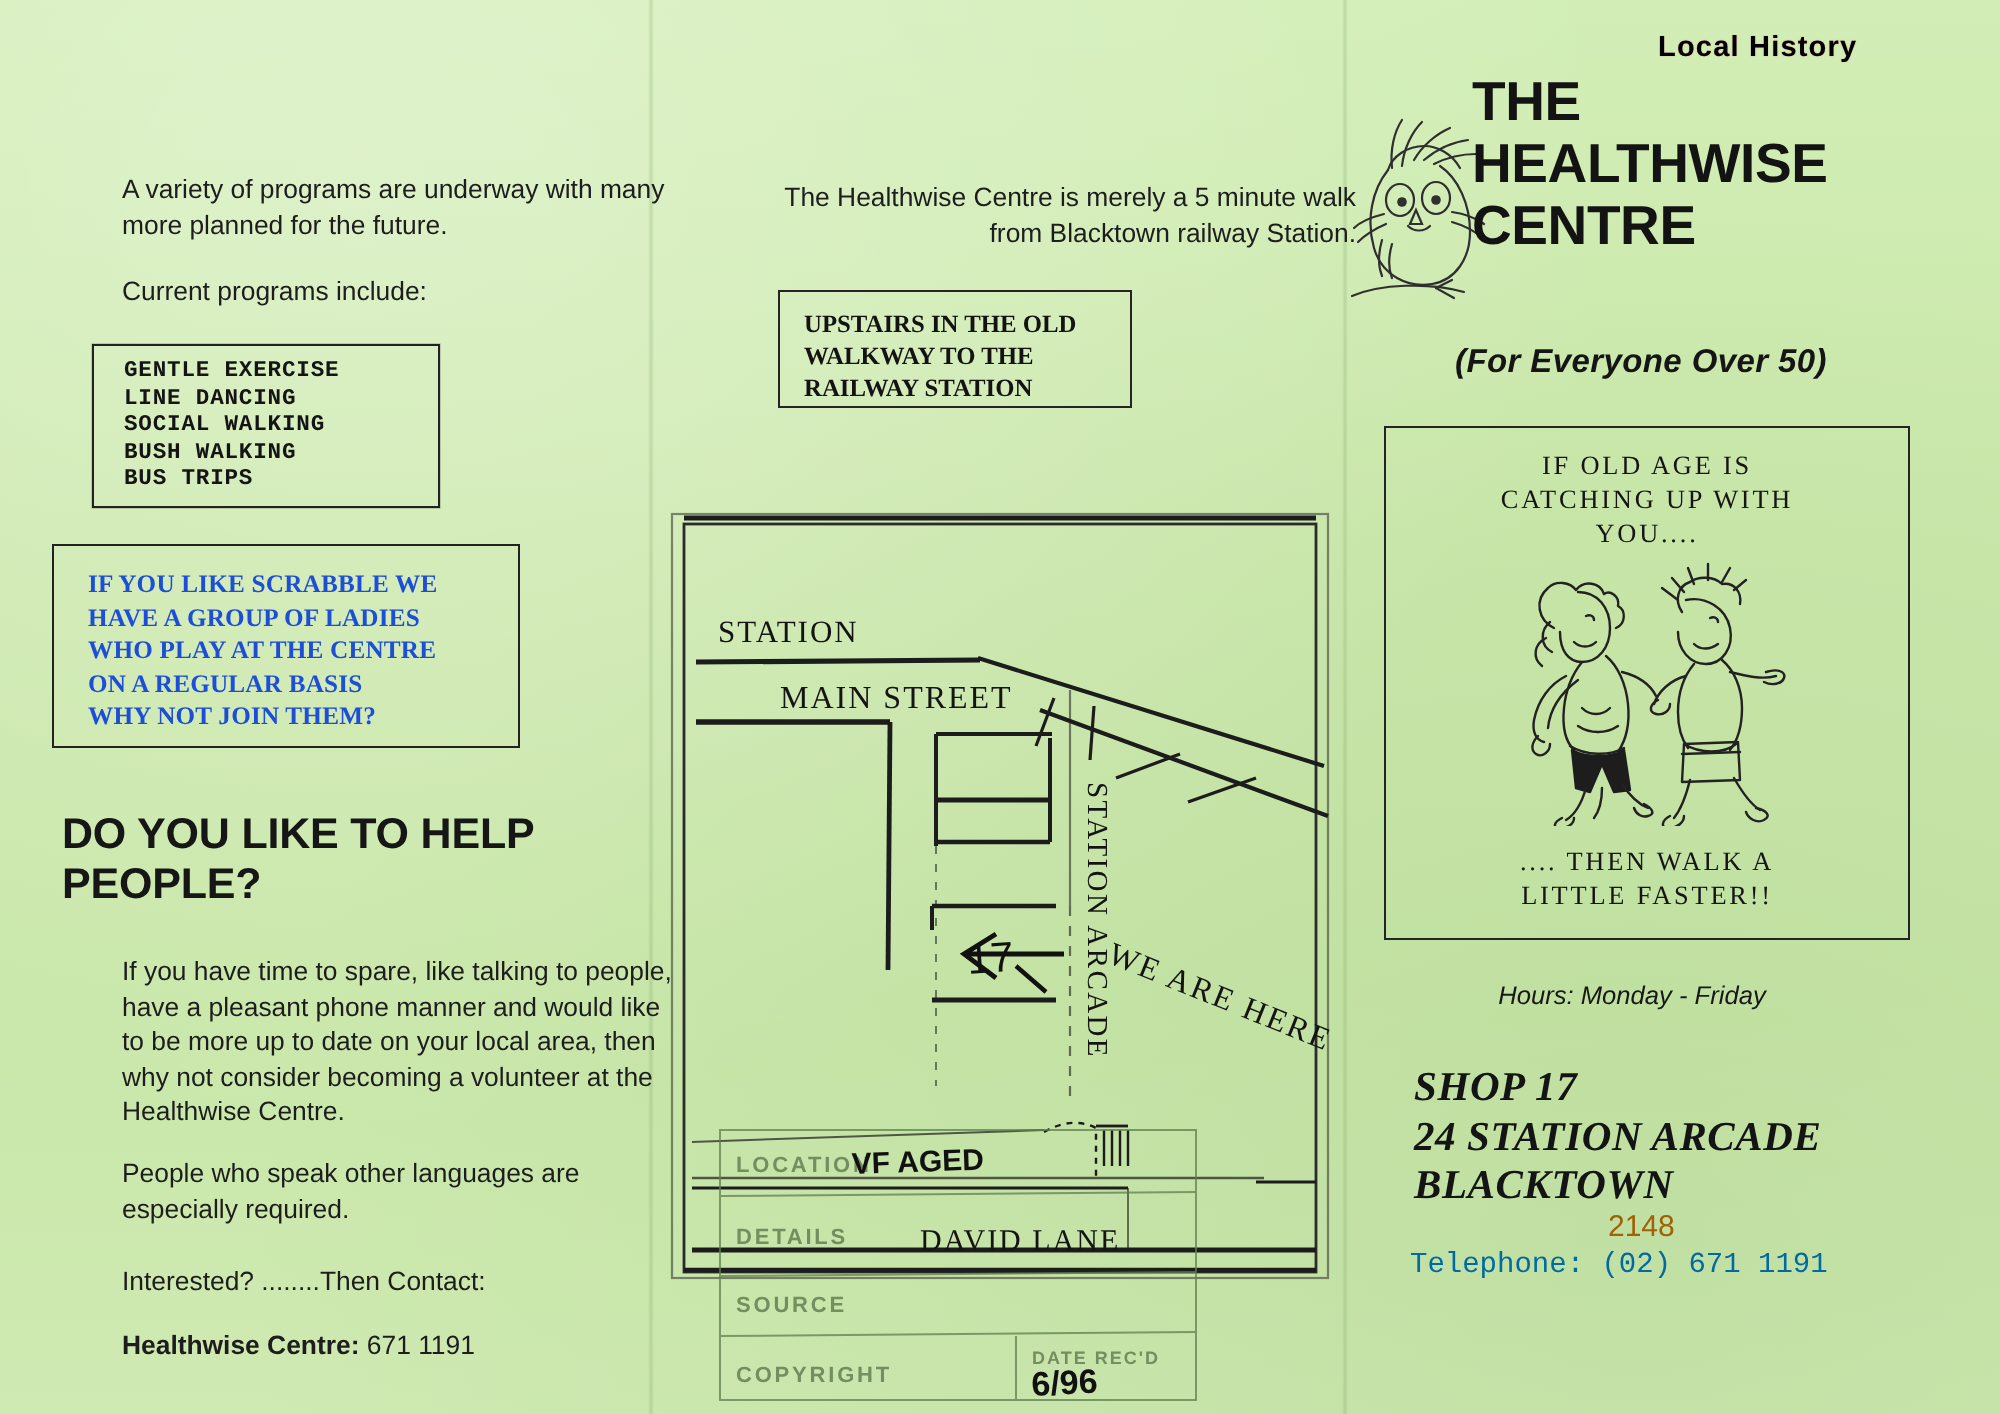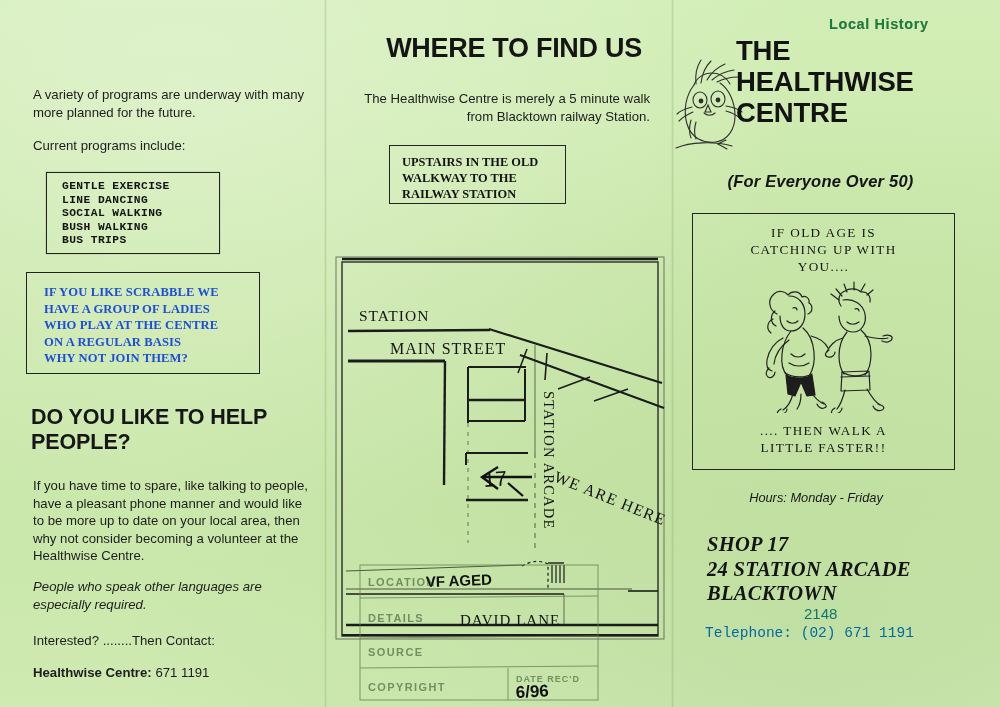--- a/index.html
+++ b/index.html
@@ -31,21 +31,21 @@
 
   
   .panel{position:absolute;top:0;bottom:0;}
   .panel.left{left:0;width:324px;}
   .panel.mid{left:324px;width:347px;}
   .panel.right{left:671px;width:329px;}
 
   
   .body-txt{
     font-family:"Liberation Sans", sans-serif;
-    font-size:13.2px;line-height:17.5px;color:#1d1d1d;
+    font-size:13.2px;line-height:17.5px;color:#1d1d1d;margin-left:28px;
   }
   .bold{font-weight:bold;}
 
   
   #lead-para{position:absolute;left:33px;top:86px;width:280px;}
   #current-line{position:absolute;left:33px;top:137px;width:270px;}
 
   #programs-box{
     position:absolute;left:46px;top:172px;width:172px;height:80px;
     border:1.4px solid #222;
@@ -70,21 +70,21 @@
     font-weight:bold;font-size:12.6px;line-height:16.6px;letter-spacing:.1px;
     color:#1d4ed8;white-space:nowrap;
   }
 
   #help-heading{
     position:absolute;left:31px;top:405px;width:265px;
     font-family:"Liberation Sans",sans-serif;
     font-weight:bold;font-size:21.5px;line-height:25px;letter-spacing:-.1px;color:#161616;
   }
   #help-para{position:absolute;left:33px;top:477px;width:278px;}
-  #lang-para{position:absolute;left:33px;top:578px;width:272px;font-style:italic;}
+  #lang-para{position:absolute;left:33px;top:578px;width:272px;}
   #interested{position:absolute;left:33px;top:632px;width:272px;}
   #contact-line{position:absolute;left:33px;top:664px;width:272px;}
   #contact-line .bold{font-weight:bold;}
 
   
   #where-heading{
     position:absolute;left:40px;top:33px;width:300px;
     font-family:"Liberation Sans",sans-serif;
     font-weight:bold;font-size:27px;line-height:30px;letter-spacing:-.3px;color:#151515;
     text-align:center;
@@ -107,21 +107,21 @@
 
   
   #form-wrap{position:absolute;left:30px;top:560px;width:250px;height:145px;font-weight:bold;}
   #form-svg{position:absolute;left:0;top:0;}
 
   
   #stamp{
     position:absolute;left:158px;top:16px;
     font-family:"Liberation Sans",sans-serif;
     font-weight:bold;font-size:14.5px;letter-spacing:.6px;
-    color:#15803d;
+    color:#000000;
     text-shadow:0 0 .6px rgba(239,75,98,.6);
   }
   #owl{position:absolute;left:3px;top:52px;width:72px;height:105px;}
 
   #org-title{
     position:absolute;left:65px;top:35px;width:255px;
     font-family:"Liberation Sans",sans-serif;
     font-weight:bold;font-size:27.5px;line-height:31px;letter-spacing:-.2px;color:#131313;
   }
   #org-sub{
@@ -150,21 +150,21 @@
     font-size:12.8px;line-height:16.5px;color:#181818;
   }
   #addr{
     position:absolute;left:36px;top:532px;width:260px;
     font-family:"Liberation Serif","DejaVu Serif",serif;
     font-style:italic;font-weight:bold;font-size:20.5px;line-height:24.5px;
     letter-spacing:.3px;color:#141414;
   }
   #postcode{
     position:absolute;left:133px;top:605px;
-    font-family:"Liberation Sans",sans-serif;font-size:15px;font-weight:normal;color:#0f766e;
+    font-family:"Liberation Sans",sans-serif;font-size:15px;font-weight:normal;color:#a16207;
   }
   #phone{
     position:absolute;left:34px;top:625px;width:260px;
     font-family:Liberation Mono, monospace;font-size:14.5px;color:#0369a1;
   }
   .nowrap{white-space:nowrap;}
 </style>
 </head>
 <body>
 
@@ -210,21 +210,20 @@
     <div id="interested" class="body-txt">Interested? ........Then Contact:</div>
 
     <div id="contact-line" class="body-txt">
       <span class="bold">Healthwise Centre:</span>
       <span>671 1191</span>
     </div>
   </div>
 
   <div class="panel mid">
 
-    <div id="where-heading">WHERE TO FIND US</div>
 
     <div id="where-para" class="body-txt">The Healthwise Centre is merely a 5 minute walk from Blacktown railway Station.</div>
 
     <div id="upstairs-box">
       <p>
         <span>UPSTAIRS IN THE OLD</span><br>
         <span>WALKWAY TO THE</span><br>
         <span>RAILWAY STATION</span>
       </p>
     </div>

